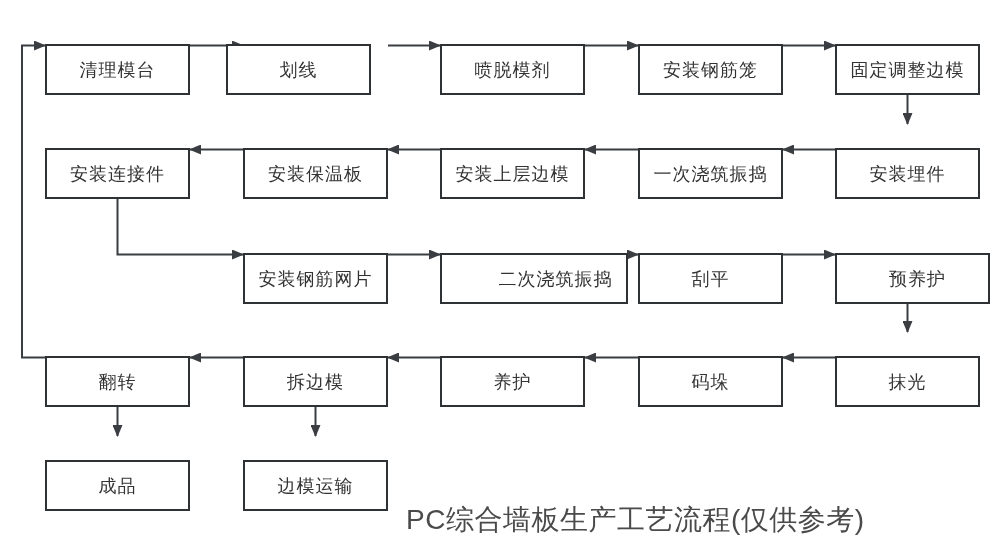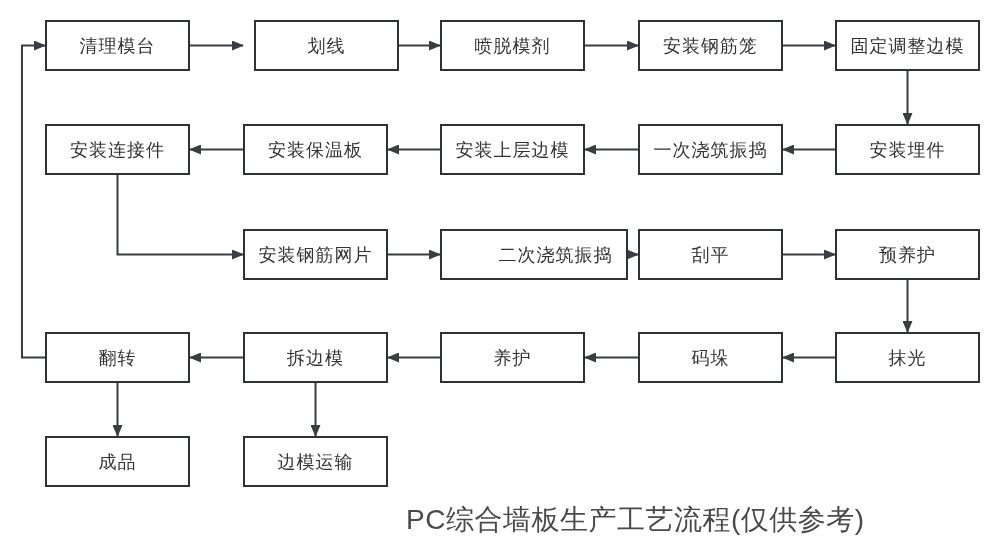--- a/index.html
+++ b/index.html
@@ -37,20 +37,21 @@
     position:absolute;
     width:141px;height:47px;         
     border:2px solid var(--box-border);
     background:var(--box-bg);
     color:var(--box-text);
     display:flex;align-items:center;justify-content:center;
     font-size:18px;
     letter-spacing:1px;
     white-space:nowrap;
     box-sizing:content-box;
+    margin-top:24px;
   }
   .diagram-title{
     position:absolute;
     left:406px;top:501px;
     font-size:28px;
     color:var(--title-text);
     letter-spacing:0.5px;
     white-space:nowrap;
   }
 </style>
@@ -84,33 +85,33 @@
         <polyline points="440,357.5 388,357.5" marker-end="url(#arrowhead)"></polyline>
         <polyline points="243,357.5 190,357.5" marker-end="url(#arrowhead)"></polyline>
         <polyline points="117.5,383 117.5,436" marker-end="url(#arrowhead)"></polyline>
         <polyline points="315.5,383 315.5,436" marker-end="url(#arrowhead)"></polyline>
         <polyline points="45,357.5 22,357.5 22,45.5 45,45.5" marker-end="url(#arrowhead)"></polyline>
       </g>
   </svg>
 
   <div class="diagram-title">PC综合墙板生产工艺流程(仅供参考)</div>
 <div class="node" style="left: 45px; top: 20px;">清理模台</div>
-    <div class="node" style="left: 254px; top: 20px;">划线</div>
+    <div class="node" style="left: 226px; top: 20px;">划线</div>
     <div class="node" style="left: 440px; top: 20px; text-align: center;">喷脱模剂</div>
     <div class="node" style="left: 638px; top: 20px;">安装钢筋笼</div>
     <div class="node" style="left: 835px; top: 20px;">固定调整边模</div>
     <div class="node" style="left: 45px; top: 124px;">安装连接件</div>
     <div class="node" style="left: 243px; top: 124px;">安装保温板</div>
     <div class="node" style="left: 440px; top: 124px;">安装上层边模</div>
     <div class="node" style="left: 638px; top: 124px;">一次浇筑振捣</div>
     <div class="node" style="left: 835px; top: 124px;">安装埋件</div>
     <div class="node" style="left: 243px; top: 229px;">安装钢筋网片</div>
     <div class="node" style="left: 440px; top: 229px; padding-left: 43px;">二次浇筑振捣</div>
     <div class="node" style="left: 638px; top: 229px;">刮平</div>
-    <div class="node" style="left: 835px; top: 229px;">预养护</div>
+    <div class="node" style="left: 835px; top: 229px; padding-left: 10px;">预养护</div>
     <div class="node" style="left: 45px; top: 332px;">翻转</div>
     <div class="node" style="left: 243px; top: 332px;">拆边模</div>
     <div class="node" style="left: 440px; top: 332px;">养护</div>
     <div class="node" style="left: 638px; top: 332px;">码垛</div>
     <div class="node" style="left: 835px; top: 332px;">抹光</div>
     <div class="node" style="left: 45px; top: 436px;">成品</div>
     <div class="node" style="left: 243px; top: 436px;">边模运输</div>
   </div>
 
 </body></html>

